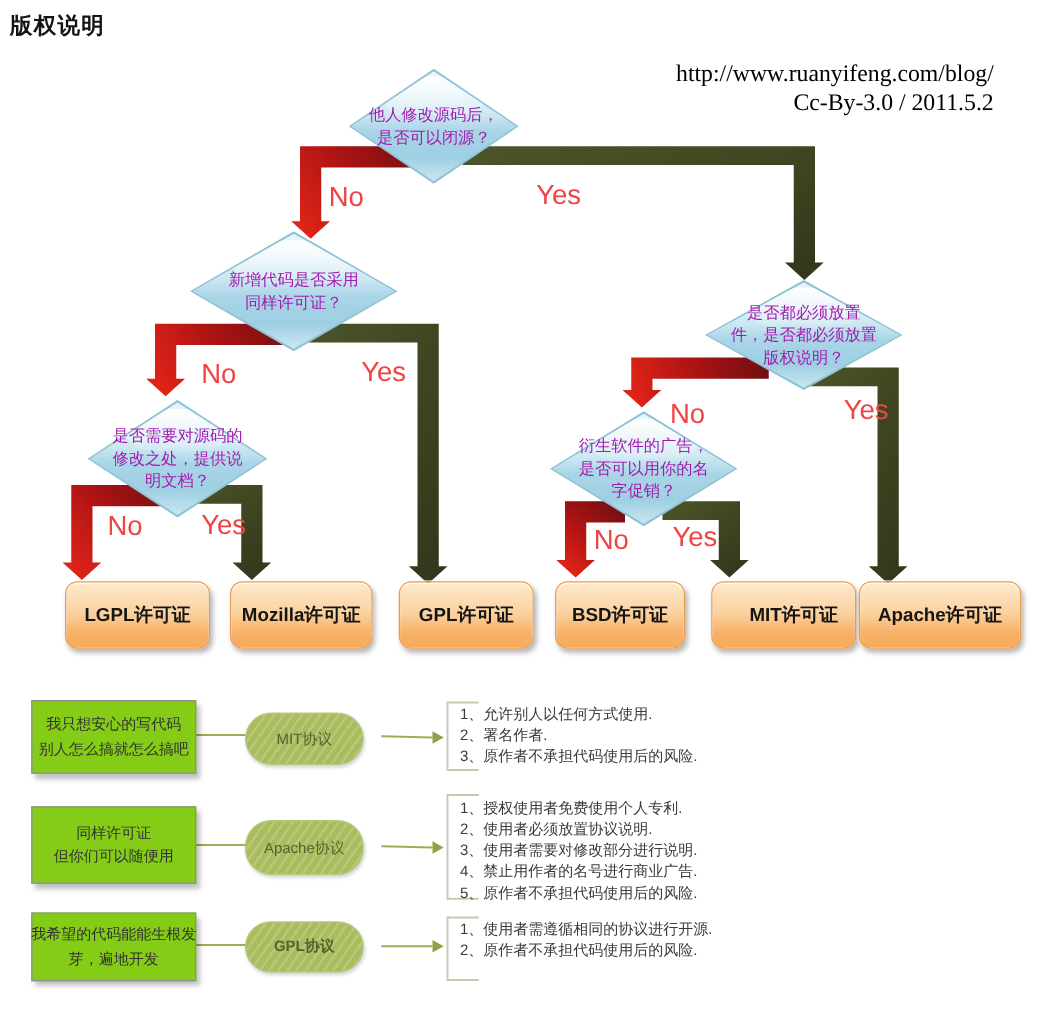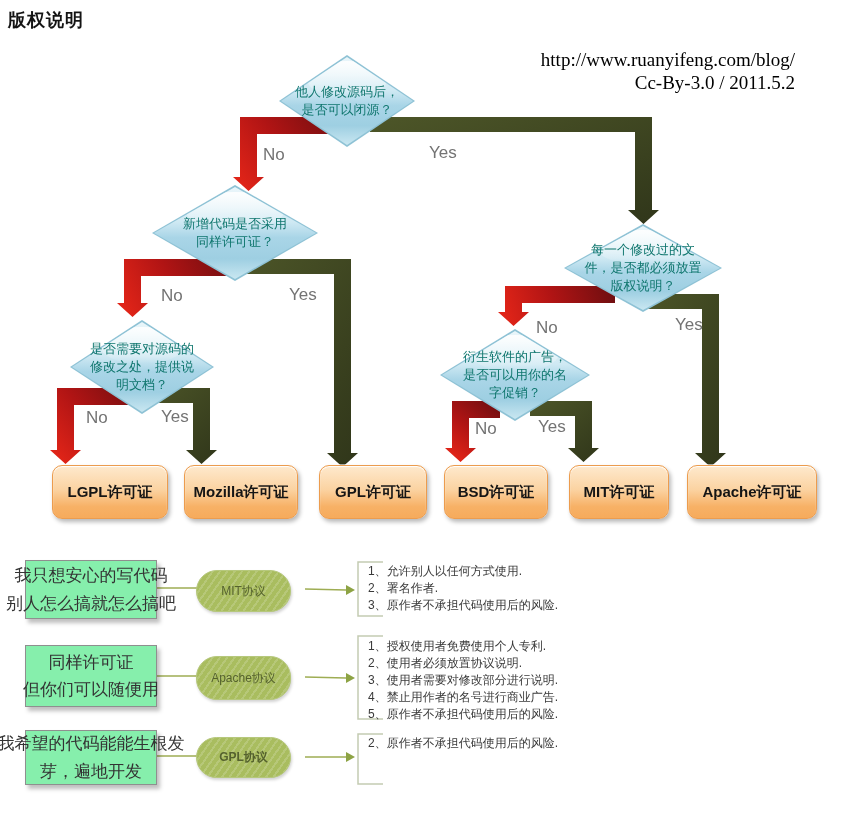--- a/index.html
+++ b/index.html
@@ -12,49 +12,49 @@
 
   
   .diamond{position:absolute;z-index:3;}
   .diamond .sh{position:absolute;inset:0;clip-path:polygon(50% 0,100% 50%,50% 100%,0 50%);
                background:#8ec2d5;filter:drop-shadow(2px 3px 2px rgba(0,0,0,.22));}
   .diamond .sh2{position:absolute;inset:2px;clip-path:polygon(50% 0,100% 50%,50% 100%,0 50%);
                background:linear-gradient(180deg,#eaf6fa 0%,#cfe9f3 38%,#a9d5e7 55%,#9ecfe2 78%,#c9e7f1 100%);}
   .diamond .sh2::before{content:"";position:absolute;left:20%;right:20%;top:5%;height:42%;border-radius:50%;
                background:linear-gradient(180deg,rgba(255,255,255,.9),rgba(255,255,255,0));}
   .diamond .txt{position:absolute;inset:0;display:flex;flex-direction:column;align-items:center;justify-content:center;
-               font-size:13px;line-height:1.4;color:#0f766e;text-align:center;z-index:2;}
+               font-size:13px;line-height:1.4;color:#a21caf;text-align:center;z-index:2;}
   .diamond .txt span{display:block;white-space:nowrap;}
   .d1{left:279px;top:55px;width:136px;height:92px;}
   .d2{left:152px;top:185px;width:166px;height:96px;}
   .d3{left:70px;top:320px;width:144px;height:94px;}
   .d4{left:564px;top:224px;width:158px;height:88px;}
   .d5{left:440px;top:329px;width:150px;height:92px;}
 
   
-  .bl{position:absolute;font-size:17px;color:#737373;z-index:4;}
+  .bl{position:absolute;font-size:22px;color:#ef4444;z-index:4;}
   .bl-no-a{left:263px;top:145px;}  .bl-yes-a{left:429px;top:143px;}
   .bl-no-b{left:161px;top:286px;}  .bl-yes-b{left:289px;top:285px;}
   .bl-no-c{left:86px;top:408px;}   .bl-yes-c{left:161px;top:407px;}
   .bl-no-d{left:536px;top:318px;}  .bl-yes-d{left:675px;top:315px;}
   .bl-no-e{left:475px;top:419px;}  .bl-yes-e{left:538px;top:417px;}
 
   
   .lic{position:absolute;top:465px;height:52px;border-radius:10px;border:1px solid #ec9c4e;
        background:linear-gradient(180deg,#fee9cd 0%,#fbd3a2 45%,#f7b166 78%,#f6ab5c 100%);
        box-shadow:2px 3px 4px rgba(0,0,0,.28), inset 0 1px 1px #fff, 0 0 0 1px rgba(255,255,255,.6);
        display:flex;align-items:center;justify-content:center;
        font-size:15px;font-weight:600;color:#151515;z-index:3;margin-left:32px;}
   .lic1{left:20px;width:114px;} .lic2{left:152px;width:112px;} .lic3{left:287px;width:106px;}
-  .lic4{left:412px;width:102px;}.lic5{left:537px;width:98px;}  .lic6{left:655px;width:128px;}
-
-  
-  .need{position:absolute;left:25px;width:130px;background:#86efac;border:1px solid #8f8f8f;
+  .lic4{left:412px;width:102px;}.lic5{left:537px;width:98px;padding-left:16px;}  .lic6{left:655px;width:128px;}
+
+  
+  .need{position:absolute;left:25px;width:130px;background:#84cc16;border:1px solid #8f8f8f;
         box-shadow:3px 4px 4px rgba(0,0,0,.25);display:flex;flex-direction:column;align-items:center;
-        justify-content:center;font-size:17px;line-height:1.6;color:#333;text-align:center;z-index:3;}
+        justify-content:center;font-size:12px;line-height:1.6;color:#333;text-align:center;z-index:3;}
   .need span{display:block;white-space:nowrap;}
   .need1{top:560px;height:57px;} .need2{top:645px;height:60px;} .need3{top:730px;height:53px;}
 
   .pill{position:absolute;left:196px;width:93px;border-radius:21px;
         background-color:#a9bd5f;
         background-image:repeating-linear-gradient(125deg,rgba(255,255,255,.16) 0 2px,rgba(0,0,0,0) 2px 6px);
         border:1px solid #b6c87c;box-shadow:1px 2px 3px rgba(0,0,0,.18);
         display:flex;align-items:center;justify-content:center;font-size:12px;color:#55622e;z-index:3;}
   .pill1{top:570px;height:40px;} .pill2{top:656px;height:42px;} .pill3{top:737px;height:39px;font-weight:bold;}
 
@@ -164,21 +164,21 @@
       <div class="sh2"></div>
     <div class="txt">
       <span>新增代码是否采用</span>
       <span>同样许可证？</span>
     </div>
   </div>
   <div class="diamond d4">
     <div class="sh"></div>
       <div class="sh2"></div>
     <div class="txt">
-      <span>每一个修改过的文</span>
+      <span>是否都必须放置</span>
       <span>件，是否都必须放置</span>
       <span>版权说明？</span>
     </div>
   </div>
   <div class="diamond d5">
     <div class="sh"></div>
       <div class="sh2"></div>
     <div class="txt">
       <span>衍生软件的广告，</span>
       <span>是否可以用你的名</span>
@@ -227,16 +227,17 @@
     <div>4、禁止用作者的名号进行商业广告.</div>
     <div>5、原作者不承担代码使用后的风险.</div>
   </div>
 
   <div class="need need3">
     <span>我希望的代码能能生根发</span>
     <span>芽，遍地开发</span>
   </div>
   <div class="pill pill3">GPL协议</div>
   <div class="pts pts3">
+    <div>1、使用者需遵循相同的协议进行开源.</div>
     <div>2、原作者不承担代码使用后的风险.</div>
   </div>
 
 </div>
 
 </body></html>

